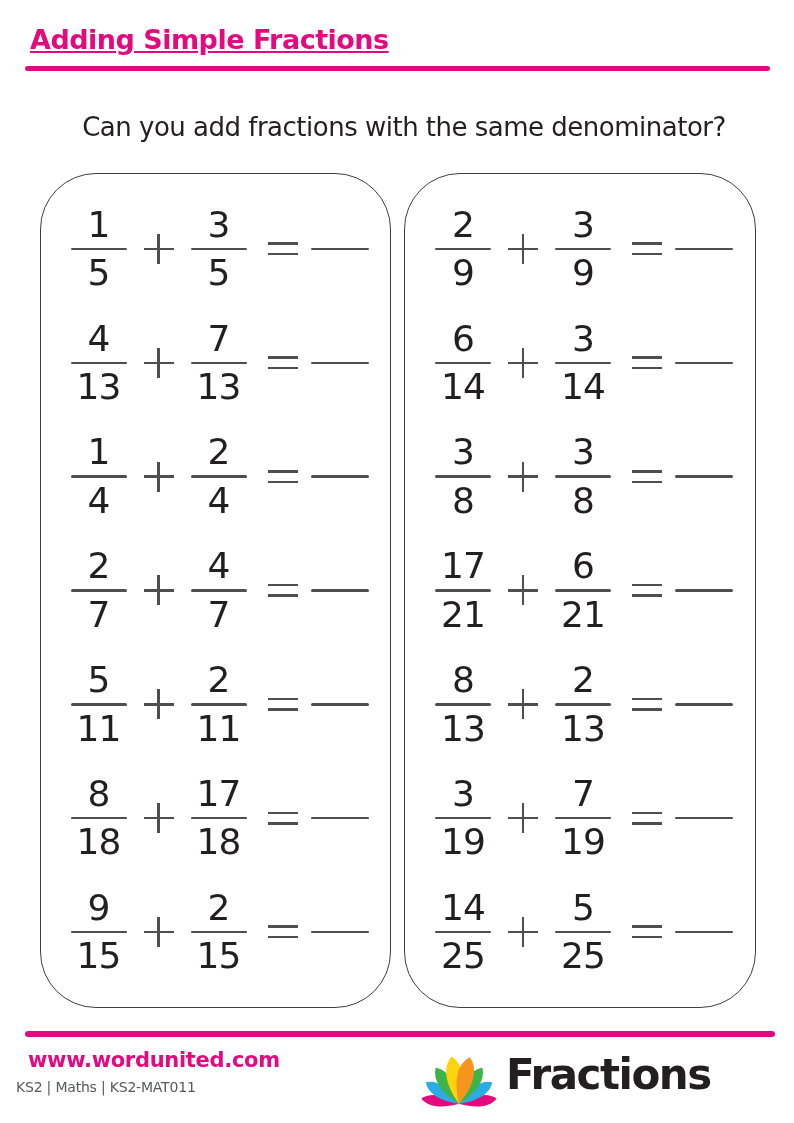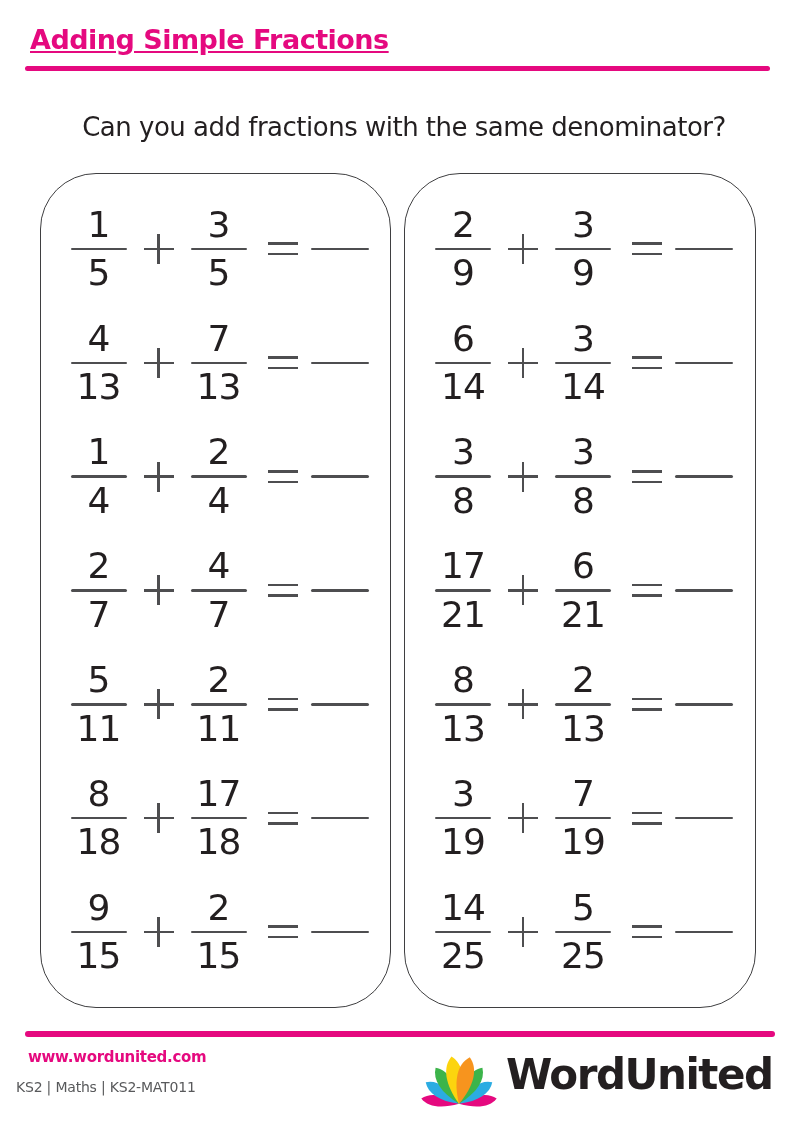--- a/index.html
+++ b/index.html
@@ -48,21 +48,21 @@
   .equals::before,.equals::after{content:"";position:absolute;left:0;width:100%;height:2.5px;background:var(--line);}
   .equals::before{top:0;}
   .equals::after{bottom:0;}
   .answer-blank{width:58px;height:2.5px;background:var(--line);border-radius:1.5px;flex:none;}
   .footer-rule{
     position:absolute;left:25px;top:1031px;width:750px;height:6px;
     background:var(--accent);border-radius:3px;
   }
   .footer-website{
     position:absolute;left:28px;top:1048px;
-    font-size:15px;font-weight:bold;color:var(--accent);letter-spacing:-0.3px;
+    font-size:21px;font-weight:bold;color:var(--accent);letter-spacing:-0.3px;
   }
   .footer-meta{
     position:absolute;left:16px;top:1079px;
     font-size:14px;color:var(--meta);letter-spacing:-0.2px;
   }
   .brand-logo{position:absolute;left:416px;top:1046px;width:86px;height:62px;}
   .leaf-pink{fill:var(--lg0);} .leaf-blue{fill:var(--lg1);} .leaf-green{fill:var(--lg2);}
   .leaf-yellow{fill:var(--lg3);} .leaf-orange{fill:var(--lg4);}
   .brand-name{
     position:absolute;left:506px;top:1050px;
@@ -326,13 +326,13 @@
   <g transform="rotate(33 50 70)">
       <path class="leaf-green" d="M50,70 C39,46.6 39,28.4 50,18 C61,28.4 61,46.6 50,70 Z"></path>
     </g>
   <g transform="rotate(-9 50 70)">
       <path class="leaf-yellow" d="M50,70 C37,43.9 37,23.4 50,12 C63,23.4 63,43.9 50,70 Z"></path>
     </g>
   <g transform="rotate(13 50 70)">
       <path class="leaf-orange" d="M50,70 C37,43.9 37,23.4 50,12 C63,23.4 63,43.9 50,70 Z"></path>
     </g>
 </svg>
-<div class="brand-name">WordUnited</div>
+<div class="brand-name">Fractions</div>
 
 </body></html>

